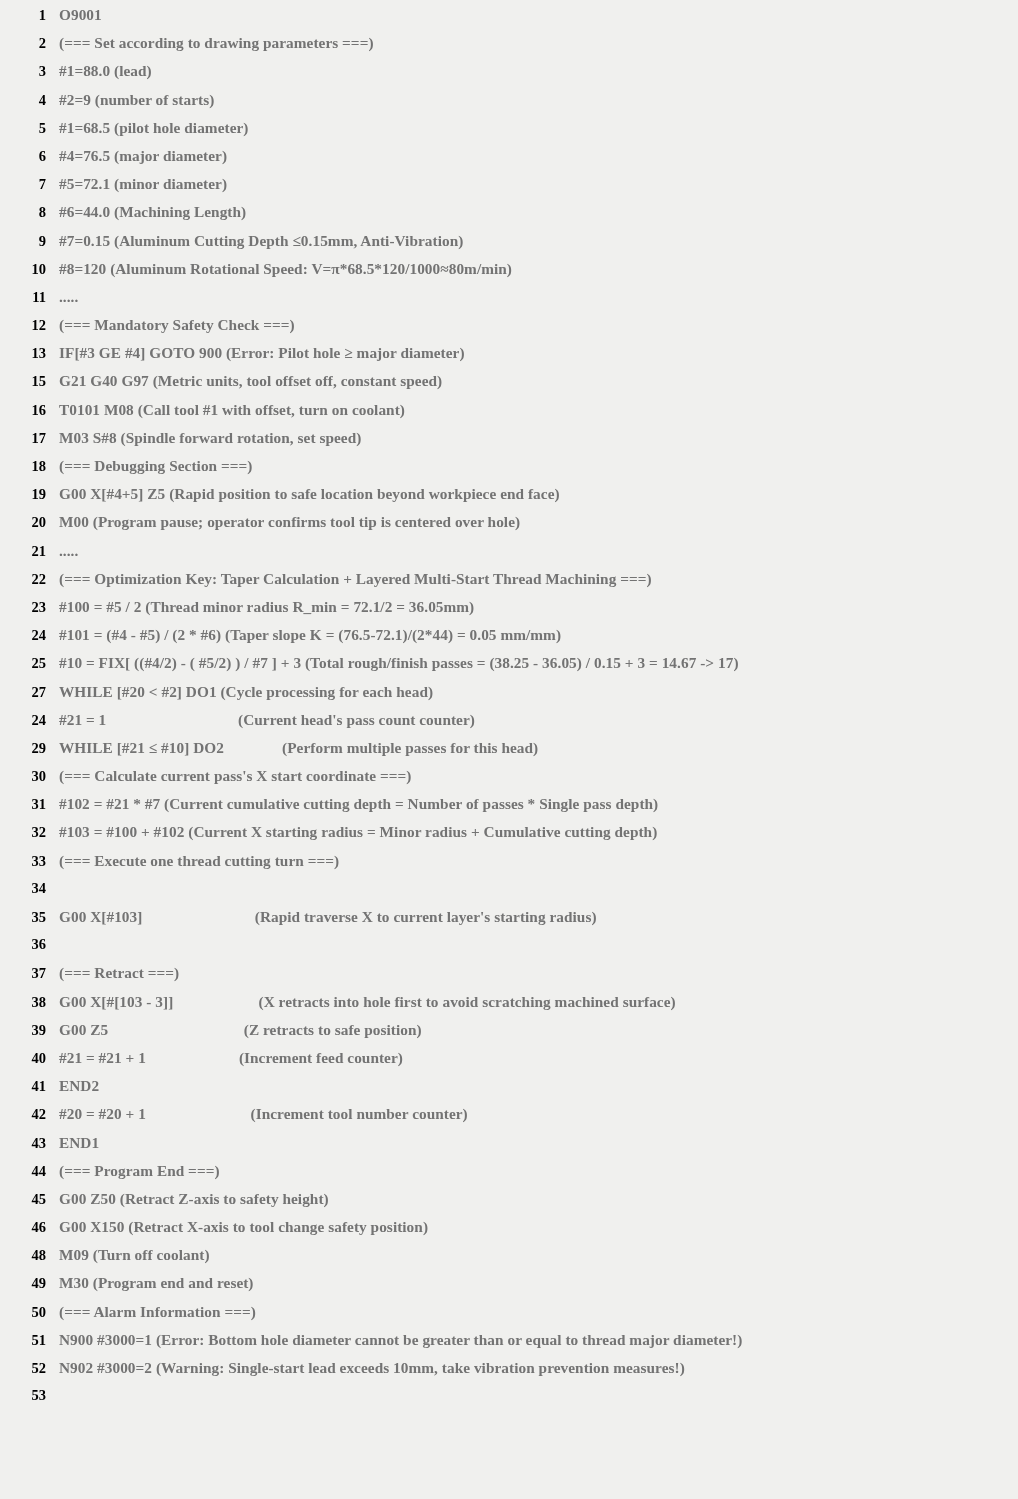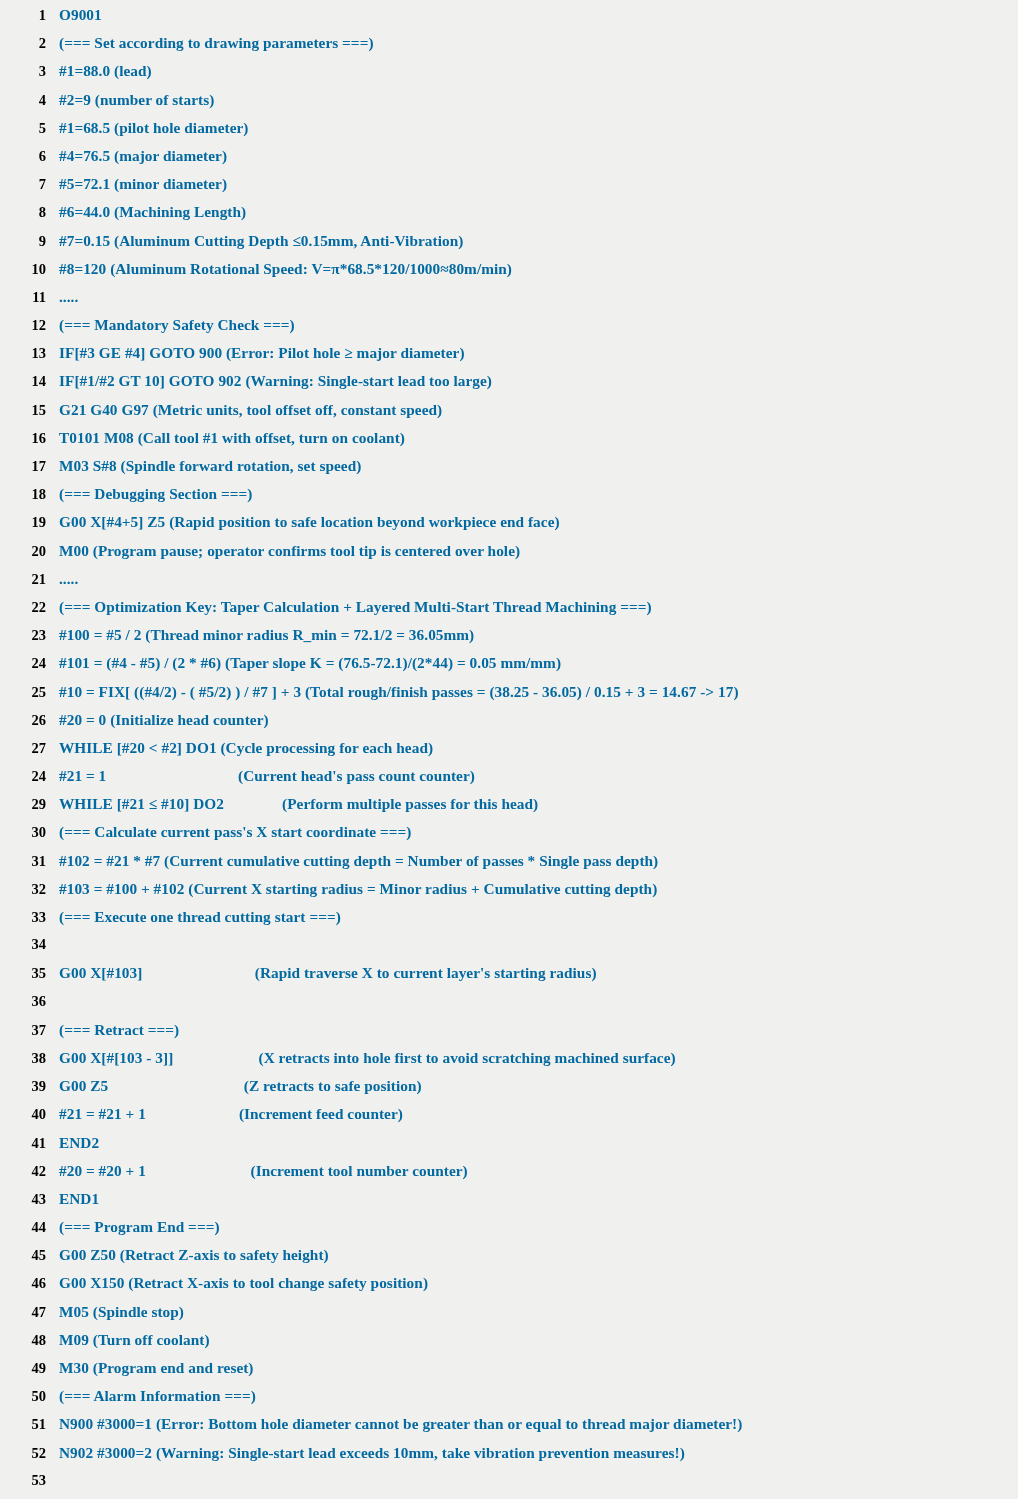--- a/index.html
+++ b/index.html
@@ -31,21 +31,21 @@
     color: #000;
     padding-right: 0;
     user-select: none;
   }
   .line-text {
     padding-left: 13px;
     font-family: "Liberation Serif", serif;
     font-weight: bold;
     font-size: 15.3px;
     white-space: pre;
-    color: #0369a1;
+    color: #737373;
     letter-spacing: 0.05px;
   }
 </style>
 </head>
 <body>
 
 <div class="code-listing" id="listing">
     <div class="code-row">
       <div class="line-no">1</div>
       <div class="line-text">O9001</div>
@@ -92,24 +92,20 @@
     </div>
     <div class="code-row">
       <div class="line-no">12</div>
       <div class="line-text">(=== Mandatory Safety Check ===)</div>
     </div>
     <div class="code-row">
       <div class="line-no">13</div>
       <div class="line-text">IF[#3 GE #4] GOTO 900 (Error: Pilot hole ≥ major diameter)</div>
     </div>
     <div class="code-row">
-      <div class="line-no">14</div>
-      <div class="line-text">IF[#1/#2 GT 10] GOTO 902 (Warning: Single-start lead too large)</div>
-    </div>
-    <div class="code-row">
       <div class="line-no">15</div>
       <div class="line-text">G21 G40 G97 (Metric units, tool offset off, constant speed)</div>
     </div>
     <div class="code-row">
       <div class="line-no">16</div>
       <div class="line-text">T0101 M08 (Call tool #1 with offset, turn on coolant)</div>
     </div>
     <div class="code-row">
       <div class="line-no">17</div>
       <div class="line-text">M03 S#8 (Spindle forward rotation, set speed)</div>
@@ -140,24 +136,20 @@
     </div>
     <div class="code-row">
       <div class="line-no">24</div>
       <div class="line-text">#101 = (#4 - #5) / (2 * #6) (Taper slope K = (76.5-72.1)/(2*44) = 0.05 mm/mm)</div>
     </div>
     <div class="code-row">
       <div class="line-no">25</div>
       <div class="line-text">#10 = FIX[ ((#4/2) - ( #5/2) ) / #7 ] + 3 (Total rough/finish passes = (38.25 - 36.05) / 0.15 + 3 = 14.67 -&gt; 17)</div>
     </div>
     <div class="code-row">
-      <div class="line-no">26</div>
-      <div class="line-text">#20 = 0 (Initialize head counter)</div>
-    </div>
-    <div class="code-row">
       <div class="line-no">27</div>
       <div class="line-text">WHILE [#20 &lt; #2] DO1 (Cycle processing for each head)</div>
     </div>
     <div class="code-row">
       <div class="line-no">24</div>
       <div class="line-text">#21 = 1                                  (Current head's pass count counter)</div>
     </div>
     <div class="code-row">
       <div class="line-no">29</div>
       <div class="line-text">WHILE [#21 ≤ #10] DO2               (Perform multiple passes for this head)</div>
@@ -169,21 +161,21 @@
     <div class="code-row">
       <div class="line-no">31</div>
       <div class="line-text">#102 = #21 * #7 (Current cumulative cutting depth = Number of passes * Single pass depth)</div>
     </div>
     <div class="code-row">
       <div class="line-no">32</div>
       <div class="line-text">#103 = #100 + #102 (Current X starting radius = Minor radius + Cumulative cutting depth)</div>
     </div>
     <div class="code-row">
       <div class="line-no">33</div>
-      <div class="line-text">(=== Execute one thread cutting start ===)</div>
+      <div class="line-text">(=== Execute one thread cutting turn ===)</div>
     </div>
     <div class="code-row">
       <div class="line-no">34</div>
     </div>
     <div class="code-row">
       <div class="line-no">35</div>
       <div class="line-text">G00 X[#103]                             (Rapid traverse X to current layer's starting radius)</div>
     </div>
     <div class="code-row">
       <div class="line-no">36</div>
@@ -220,24 +212,20 @@
       <div class="line-no">44</div>
       <div class="line-text">(=== Program End ===)</div>
     </div>
     <div class="code-row">
       <div class="line-no">45</div>
       <div class="line-text">G00 Z50 (Retract Z-axis to safety height)</div>
     </div>
     <div class="code-row">
       <div class="line-no">46</div>
       <div class="line-text">G00 X150 (Retract X-axis to tool change safety position)</div>
-    </div>
-    <div class="code-row">
-      <div class="line-no">47</div>
-      <div class="line-text">M05 (Spindle stop)</div>
     </div>
     <div class="code-row">
       <div class="line-no">48</div>
       <div class="line-text">M09 (Turn off coolant)</div>
     </div>
     <div class="code-row">
       <div class="line-no">49</div>
       <div class="line-text">M30 (Program end and reset)</div>
     </div>
     <div class="code-row">

